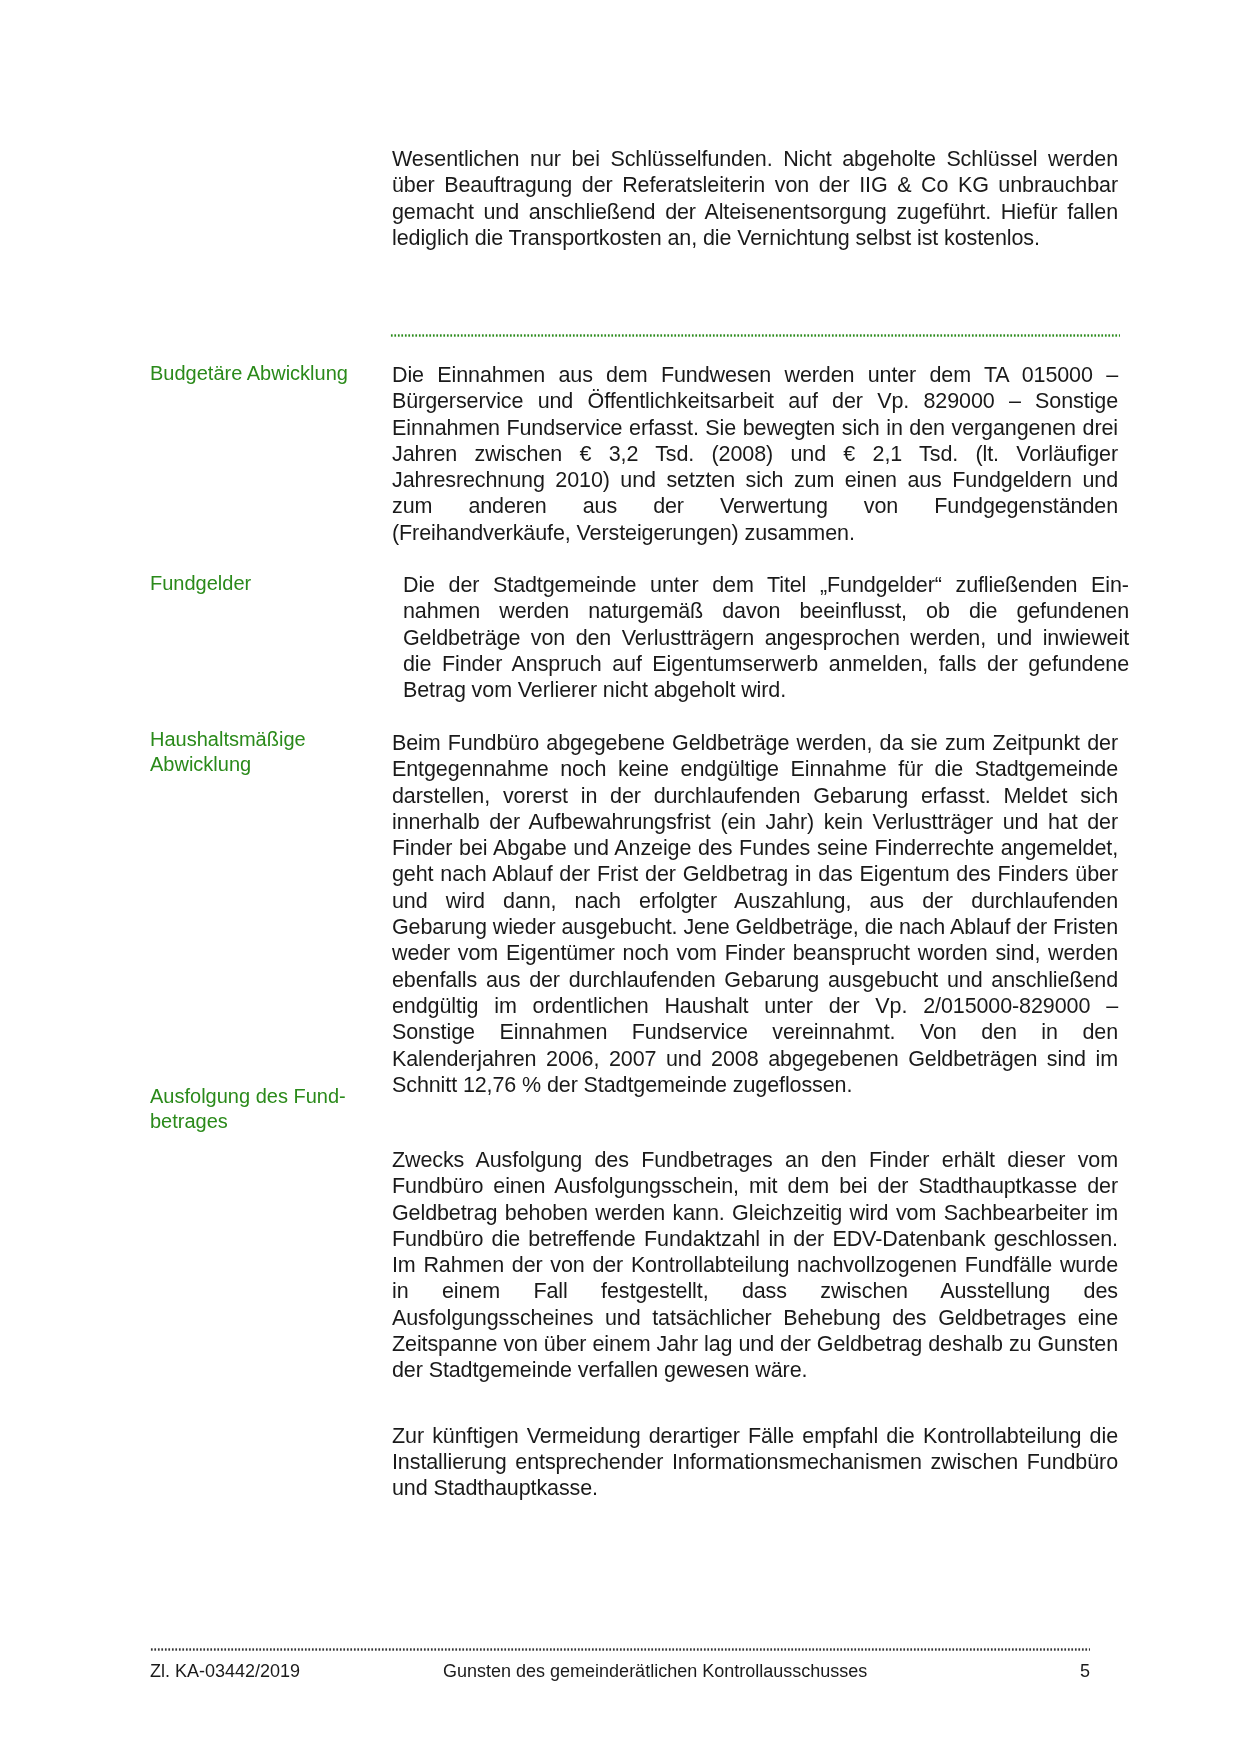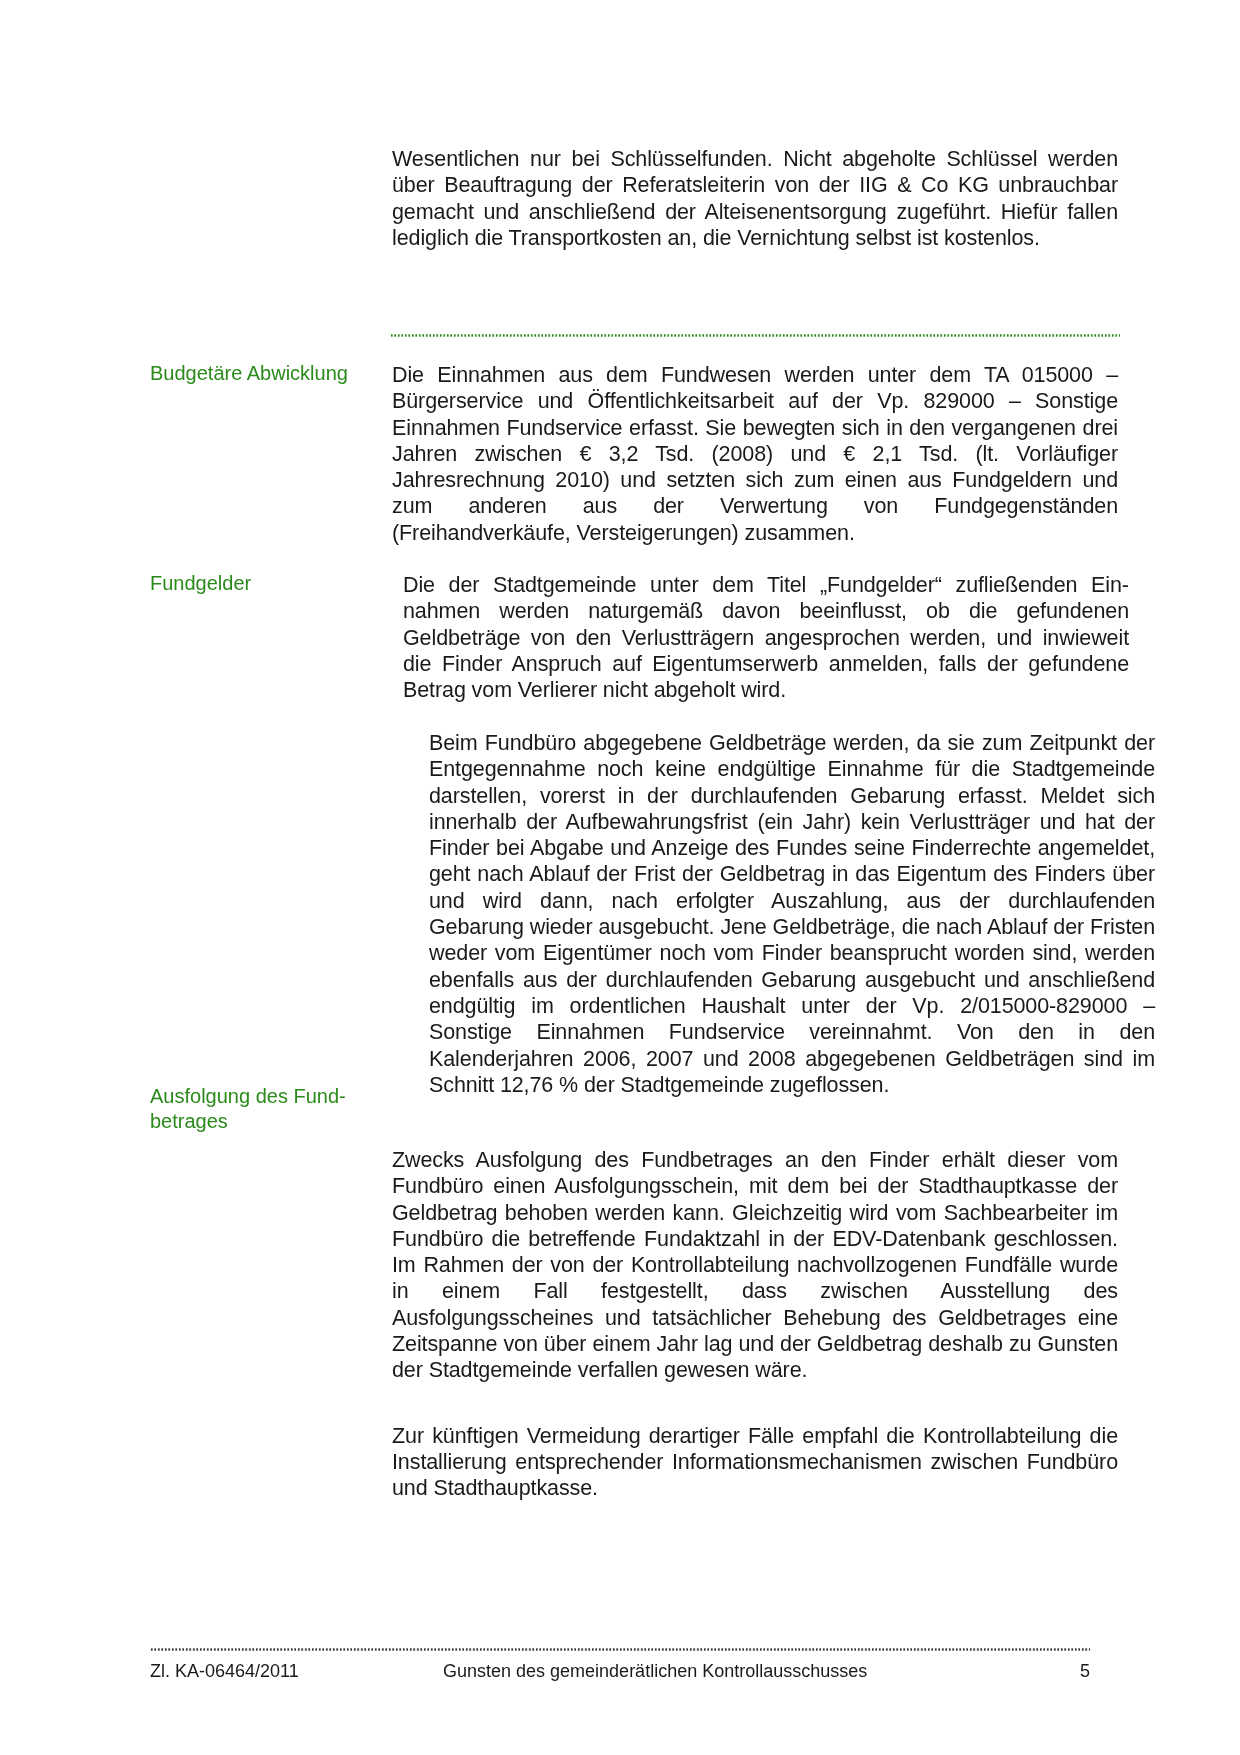--- a/index.html
+++ b/index.html
@@ -44,29 +44,30 @@
   <div class="side-col" style="top:361px;">Budgetäre Abwicklung</div>
   <div class="body-col" style="top:362px;">
     <p class="para">Die Einnahmen aus dem Fundwesen werden unter dem TA 015000 – Bürgerservice und Öffentlichkeitsarbeit auf der Vp. 829000 – Sonstige Einnahmen Fundservice erfasst. Sie bewegten sich in den vergange­nen drei Jahren zwischen € 3,2 Tsd. (2008) und € 2,1 Tsd. (lt. Vorläufi­ger Jahresrechnung 2010) und setzten sich zum einen aus Fundgel­dern und zum anderen aus der Verwertung von Fundgegenständen (Freihandverkäufe, Versteigerungen) zusammen.</p>
   </div>
 
   <div class="side-col" style="top:571px;">Fundgelder</div>
   <div class="body-col" style="top:572px;margin-left:11px;">
     <p class="para">Die der Stadtgemeinde unter dem Titel „Fundgelder“ zufließenden Ein­nahmen werden naturgemäß davon beeinflusst, ob die gefundenen Geldbeträge von den Verlustträgern angesprochen werden, und inwie­weit die Finder Anspruch auf Eigentumserwerb anmelden, falls der ge­fundene Betrag vom Verlierer nicht abgeholt wird.</p>
   </div>
 
-  <div class="body-col" style="top:730px;margin-left:37px;">
+  <div class="side-col" style="top:727px; width:180px;">Haushaltsmäßige Abwicklung</div>
+  <div class="body-col" style="top:730px;">
     <p class="para">Beim Fundbüro abgegebene Geldbeträge werden, da sie zum Zeit­punkt der Entgegennahme noch keine endgültige Einnahme für die Stadtgemeinde darstellen, vorerst in der durchlaufenden Gebarung erfasst. Meldet sich innerhalb der Aufbewahrungsfrist (ein Jahr) kein Verlustträger und hat der Finder bei Abgabe und Anzeige des Fundes seine Finderrechte angemeldet, geht nach Ablauf der Frist der Geldbe­trag in das Eigentum des Finders über und wird dann, nach erfolgter Auszahlung, aus der durchlaufenden Gebarung wieder ausgebucht. Jene Geldbeträge, die nach Ablauf der Fristen weder vom Eigentümer noch vom Finder beansprucht worden sind, werden ebenfalls aus der durchlaufenden Gebarung ausgebucht und anschließend endgültig im ordentlichen Haushalt unter der Vp. 2/015000-829000 – Sonstige Ein­nahmen Fundservice vereinnahmt. Von den in den Kalenderjahren 2006, 2007 und 2008 abgegebenen Geldbeträgen sind im Schnitt 12,76 % der Stadtgemeinde zugeflossen.</p>
   </div>
 
   <div class="side-col" style="top:1084px; width:205px;">Ausfolgung des Fund­betrages</div>
   <div class="body-col" style="top:1147px;">
     <p class="para">Zwecks Ausfolgung des Fundbetrages an den Finder erhält dieser vom Fundbüro einen Ausfolgungsschein, mit dem bei der Stadthauptkasse der Geldbetrag behoben werden kann. Gleichzeitig wird vom Sachbe­arbeiter im Fundbüro die betreffende Fundaktzahl in der EDV-Daten­bank geschlossen. Im Rahmen der von der Kontrollabteilung nachvoll­zogenen Fundfälle wurde in einem Fall festgestellt, dass zwischen Ausstellung des Ausfolgungsscheines und tatsächlicher Behebung des Geldbetrages eine Zeitspanne von über einem Jahr lag und der Geld­betrag deshalb zu Gunsten der Stadtgemeinde verfallen gewesen wä­re.</p>
     <p class="para" style="margin-top:39px;">Zur künftigen Vermeidung derartiger Fälle empfahl die Kontrollabtei­lung die Installierung entsprechender Informationsmechanismen zwi­schen Fundbüro und Stadthauptkasse.</p>
   </div>
 
   <div class="footer-dots"></div>
   <div class="footer">
-    <span class="left">Zl. KA-06464/2011</span>
+    <span class="left">Zl. KA-03442/2019</span>
     <span class="center">Gunsten des gemeinderätlichen Kontrollausschusses</span>
     <span class="right">5</span>
   </div>
 </div>
 
 </body></html>

